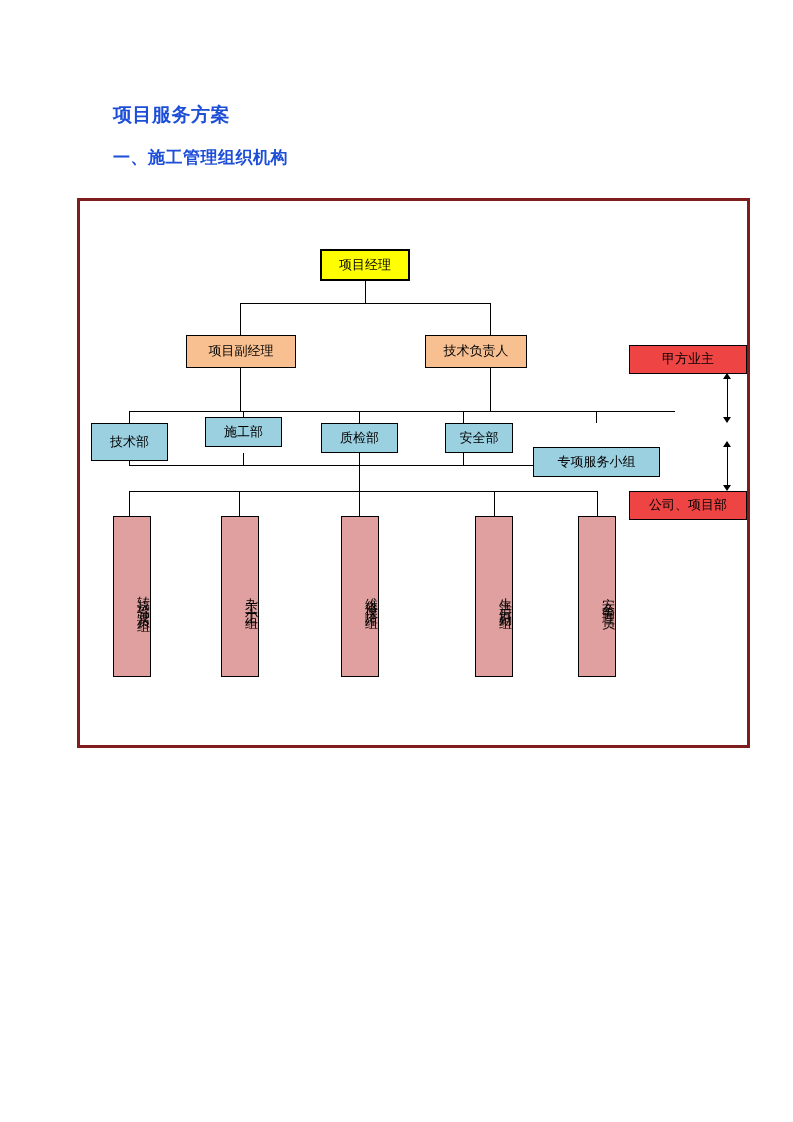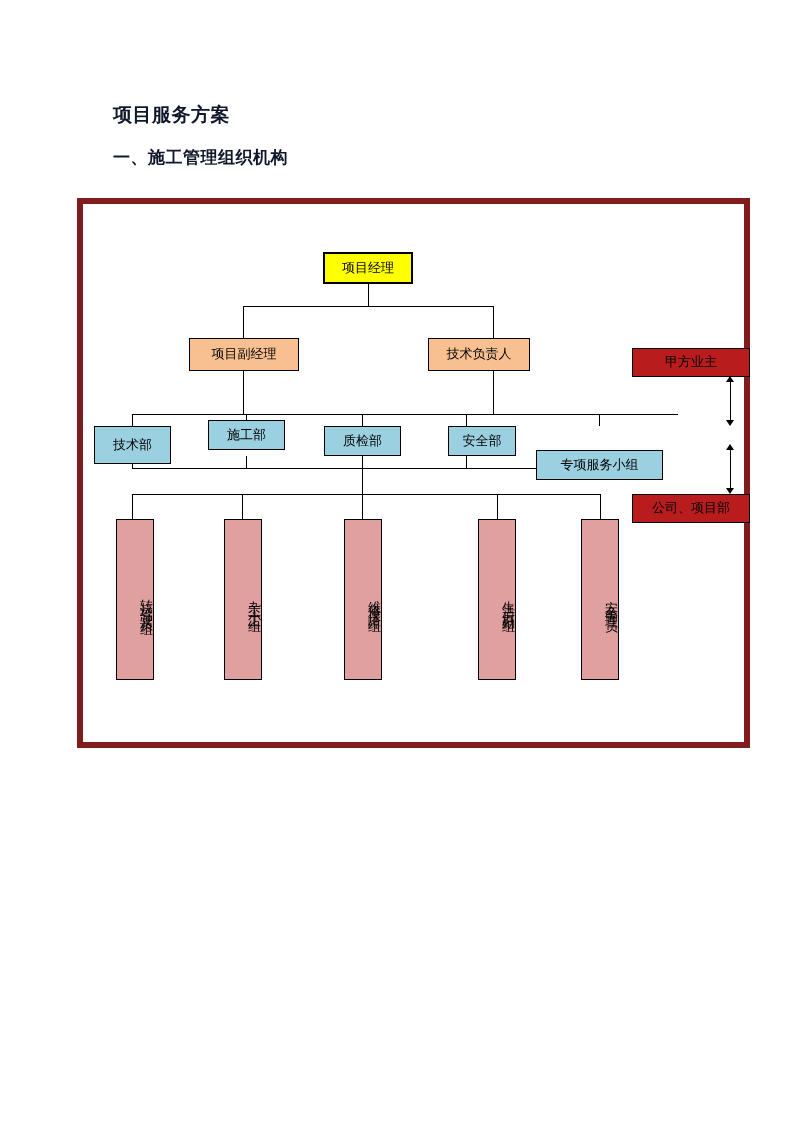--- a/index.html
+++ b/index.html
@@ -16,62 +16,62 @@
     color: #000000;
     overflow: hidden;
   }
 
   
   .page-heading {
     position: absolute;
     left: 113px;
     font-family: "Liberation Sans", "DejaVu Sans", sans-serif;
     font-weight: bold;
-    color: #0f172a;
+    color: #1d4ed8;
     white-space: nowrap;
     letter-spacing: 0.5px;
   }
   #doc-title {
     top: 102px;
     font-size: 19px;
   }
   #doc-subtitle {
     top: 146px;
     font-size: 17px;
   }
 
   
   #chart-frame {
     position: absolute;
     left: 77px;
     top: 198px;
     width: 673px;
     height: 550px;
-    border: 6px solid #7f1d1d;
+    border: 3px solid #7f1d1d;
     background: #ffffff;
     box-sizing: border-box;
   }
 
   
   .node {
     position: absolute;
     box-sizing: border-box;
     border: 1px solid #000000;
     display: flex;
     align-items: center;
     justify-content: center;
     font-size: 13px;
     line-height: 1.1;
     white-space: nowrap;
     z-index: 3;
   }
   .node-yellow  { background: #ffff00; border-width: 2px; }
   .node-orange  { background: #f8c090; }
   .node-blue    { background: #9bd0e0; }
-  .node-purple  { background: #b91c1c; text-align: center; }
+  .node-purple  { background: #ef4444; text-align: center; }
   .node-pink    { background: #e0a0a0; }
 
   
   .node-vert {
     writing-mode: vertical-rl;
     text-orientation: upright;
     letter-spacing: 5px;
     padding-top: 6px;
     align-items: flex-start;
     justify-content: center;

